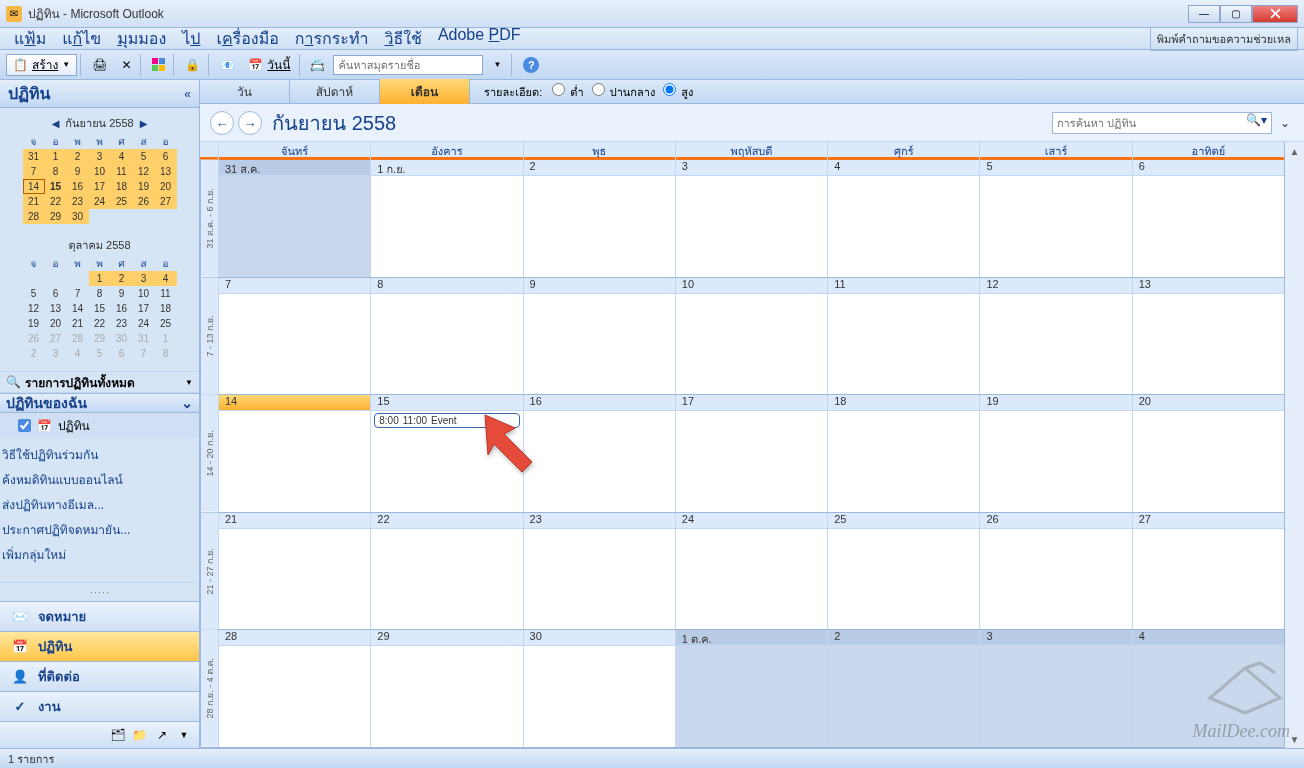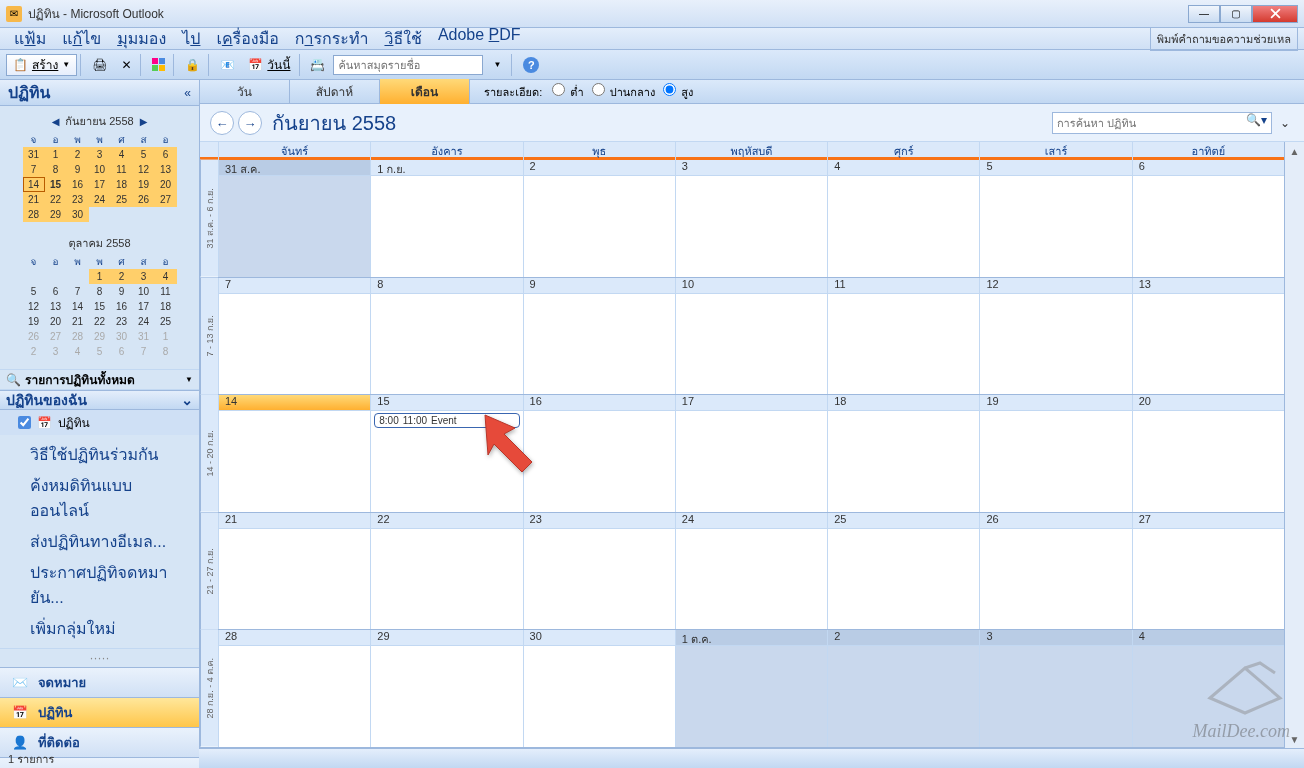--- a/index.html
+++ b/index.html
@@ -46,21 +46,21 @@
 .mini-grid .hl { background:#ffcf6a;}
 .mini-grid .today { background:#ffcf6a; border:1px solid #b85c00; line-height:13px;}
 .mini-grid .todaybold { font-weight:bold;}
 .mini-grid .faded { color:#aaa;}
 .nav-link-row { height:22px; display:flex; align-items:center; padding:0 6px; gap:4px; cursor:pointer;}
 .nav-section-head { height:20px; background:linear-gradient(#e4eefb,#c2d8f2); display:flex;align-items:center; padding:0 6px; color:#15428b; font-weight:bold; font-size:14px; border-top:1px solid #9db8dd;border-bottom:1px solid #9db8dd;}
 .nav-section-head .chev { margin-left:auto;}
 .nav-cal-item { display:flex;align-items:center; padding:3px 8px 3px 18px; gap:6px; background:#cfe0f5;}
 .nav-cal-item input { accent-color:#4a8ae0;}
 .nav-links { padding:4px 0;}
-.nav-links a { display:block; padding:3px 30px; color:#15428b; cursor:pointer; font-size:16px;}
+.nav-links a { display:block; padding:3px 2px; color:#15428b; cursor:pointer; font-size:12px;}
 .nav-spacer { flex:1;}
 .nav-ellipsis { text-align:center; color:#888; padding:2px 0; border-top:1px solid #c2d8f2;}
 .nav-buttons { border-top:1px solid #9db8dd;}
 .nav-btn { height:30px; display:flex; align-items:center; padding:0 10px; gap:8px; background:linear-gradient(#eaf2fc,#d0e0f5); border-bottom:1px solid #9db8dd; cursor:pointer; font-size:13px; color:#15428b; font-weight:bold;}
 .nav-btn.active { background:linear-gradient(#ffe79b,#ffc64a);}
 .nav-small-btns { height:26px; display:flex; align-items:center; justify-content:flex-end; padding:0 6px; gap:4px; background:linear-gradient(#eaf2fc,#d0e0f5);}
 .nav-small-btns .sb { width:18px;height:18px; cursor:pointer; display:flex;align-items:center;justify-content:center;}
 .nav-icon { width:20px;height:18px;display:flex;align-items:center;justify-content:center;}
 
 

